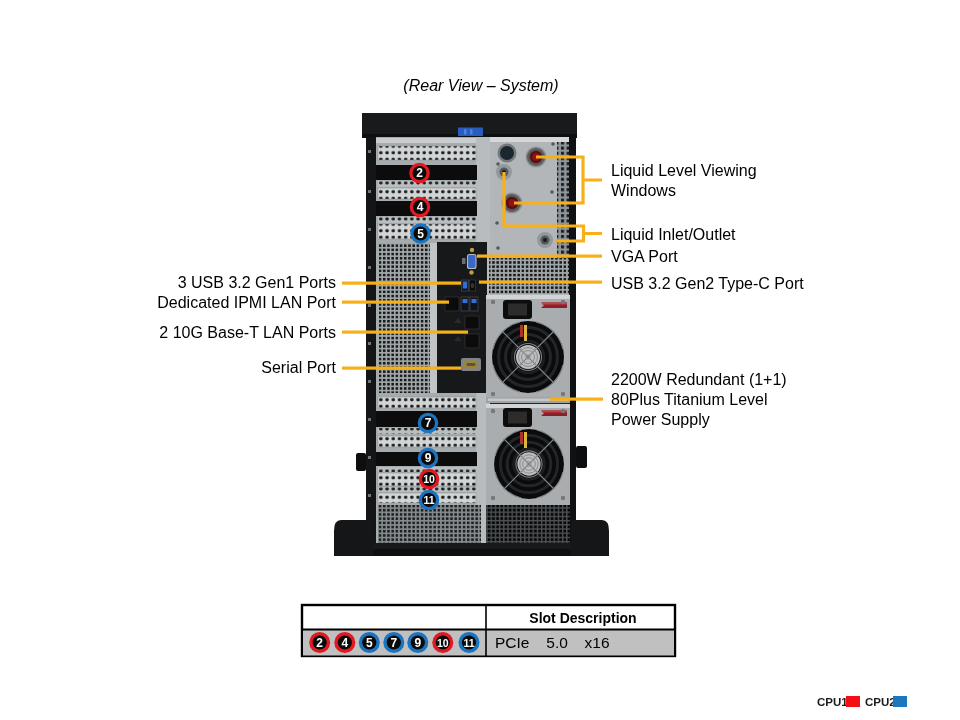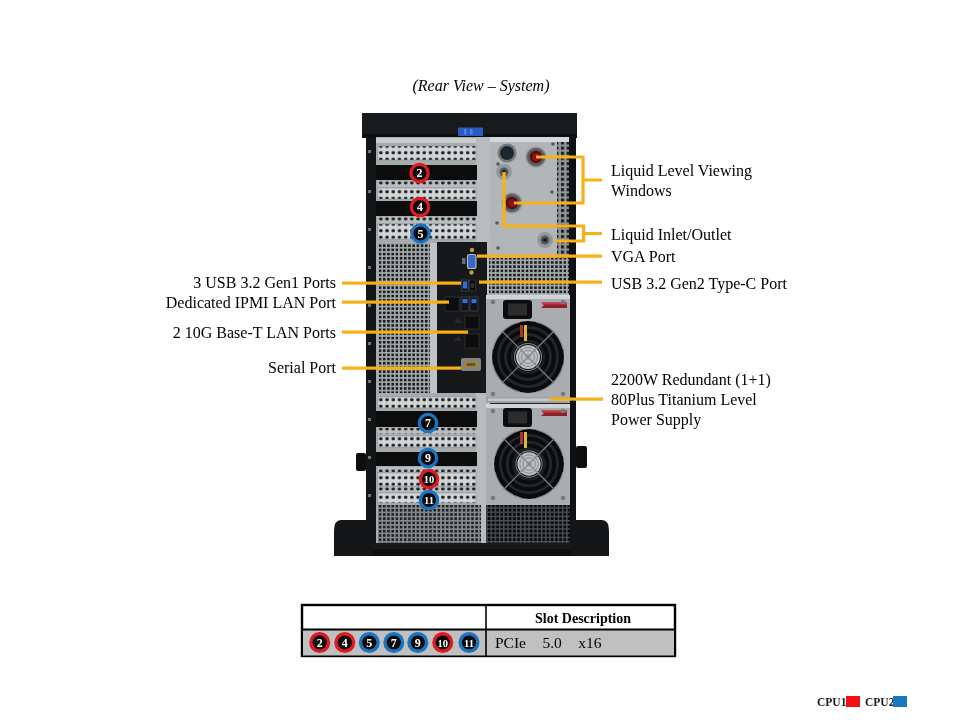--- a/index.html
+++ b/index.html
@@ -1,17 +1,17 @@
 <!DOCTYPE html>
 <html><head>
 <meta charset="utf-8">
 <style>
 html,body{margin:0;padding:0;background:#ffffff;}
 #page{position:relative;width:960px;height:720px;background:#ffffff;overflow:hidden;
-  font-family:Liberation Serif, serif;}
+  font-family:Liberation Sans, sans-serif;}
 svg{position:absolute;left:0;top:0;}
 </style>
 </head>
 <body>
 <div id="page">
 <svg width="960" height="720" viewBox="0 0 960 720">
 <defs>
   <pattern id="perf" width="6.2" height="6.5" patternUnits="userSpaceOnUse">
     <rect width="6.2" height="6.5" fill="#d2d5d6"></rect>
     <rect x="0.9" y="1.6" width="3.5" height="3.2" rx="1.5" fill="#202020"></rect>

